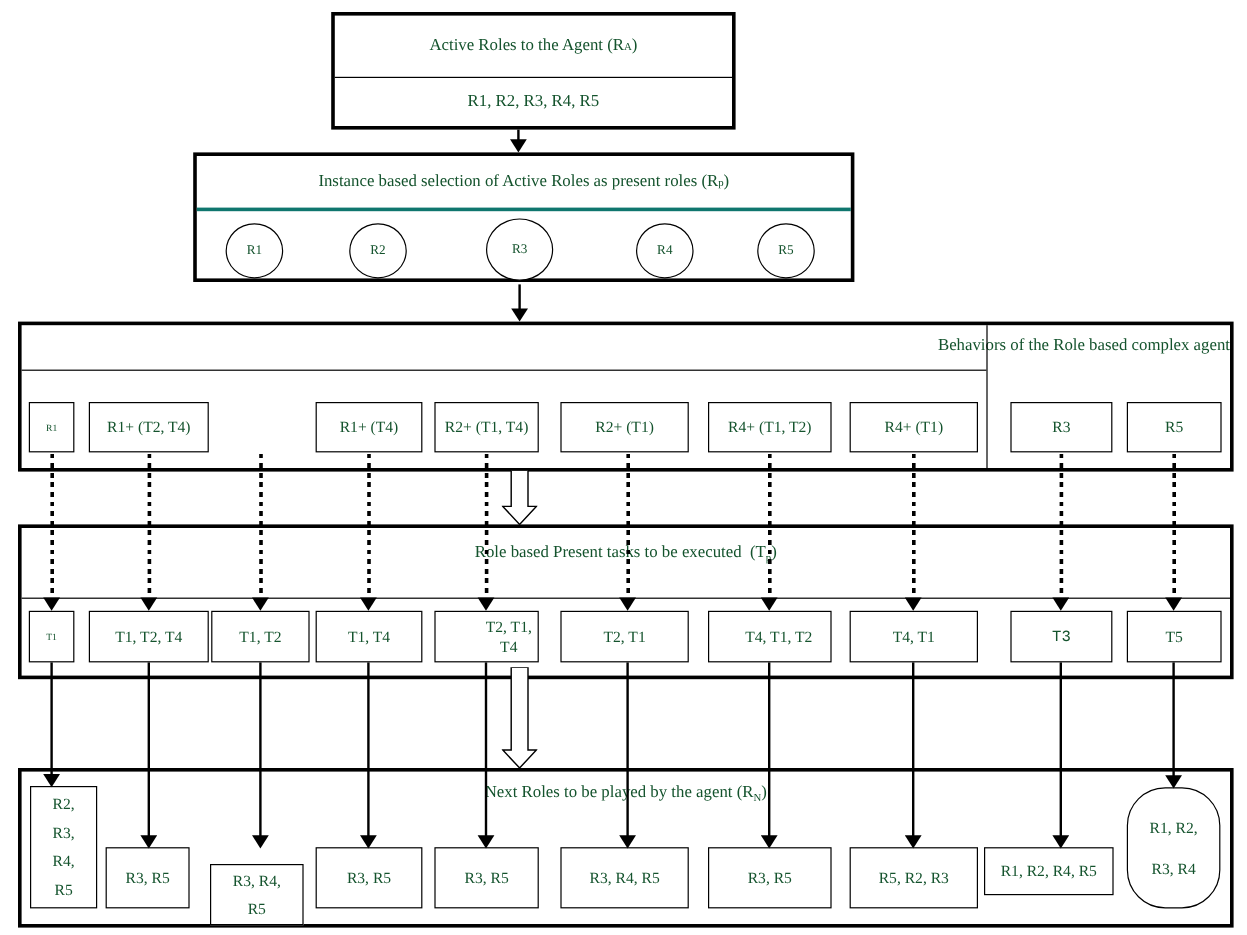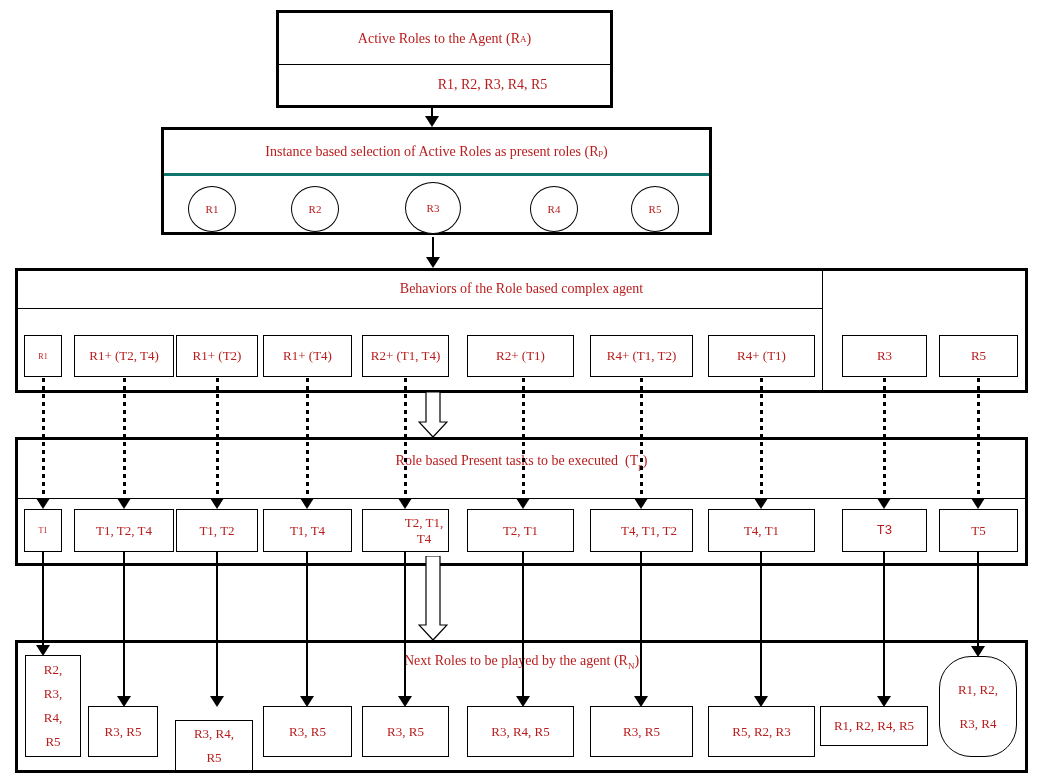--- a/index.html
+++ b/index.html
@@ -1,17 +1,17 @@
 <!DOCTYPE html>
 <html><head>
 <meta charset="utf-8">
 <style>
   html,body{margin:0;padding:0;background:#fff;}
   #canvas{position:relative;width:1039px;height:779px;background:#fff;
-          font-family:"Liberation Serif", serif;color:#b91c1c;overflow:hidden;}
+          font-family:"Liberation Serif", serif;color:#14532d;overflow:hidden;}
   .row{position:absolute;border:3px solid #000;background:#fff;box-sizing:border-box;}
   .row-title{position:absolute;left:0;width:100%;text-align:center;font-size:14px;white-space:pre;}
   sub.ss{font-size:9px;line-height:0;}
   .hdiv{position:absolute;height:1px;background:#000;}
   .vdiv{position:absolute;width:1px;background:#000;}
   .ibox{position:absolute;border:1px solid #000;background:#fff;box-sizing:border-box;
         display:flex;align-items:center;justify-content:center;text-align:center;
         font-size:13px;white-space:pre-line;}
   .small{font-size:8px;}
   .circle{position:absolute;border:1px solid #000;border-radius:50%;background:#fff;
@@ -32,43 +32,42 @@
 <body>
 
 <div id="canvas">
 
   <div class="row" style="left:276px;top:10px;width:337px;height:98px;">
     <div class="cell" style="top:0;height:52px;border-bottom:1px solid #000;">
         <span style="white-space:pre;">Active Roles to the Agent (R</span>
         <sub class="ss">A</sub>
         <span>)</span>
       </div>
-    <div class="cell" style="top:52px;height:40px;margin-left:48px;">R1, R2, R3, R4, R5</div>
+    <div class="cell" style="top:52px;height:40px;">R1, R2, R3, R4, R5</div>
   </div>
 
   <div class="row" style="left:161px;top:127px;width:551px;height:108px;">
     <div class="cell" style="top:0;height:46px;border-bottom:3px solid #0f766e;">
         <span style="white-space:pre;">Instance based selection of Active Roles as present roles (R</span>
         <sub class="ss">p</sub>
         <span>)</span>
       </div>
     <div class="circle small" style="left:24px;top:56px;width:48px;height:46px;">R1</div>
     <div class="circle" style="left:127px;top:56px;width:48px;height:46px;">R2</div>
     <div class="circle" style="left:241px;top:52px;width:56px;height:52px;">R3</div>
     <div class="circle" style="left:366px;top:56px;width:48px;height:46px;">R4</div>
     <div class="circle" style="left:467px;top:56px;width:48px;height:46px;">R5</div>
   </div>
 
   <div class="row" style="left:15px;top:268px;width:1013px;height:125px;">
-    <div class="row-title" style="top:10px;">Behaviors of the Role based complex agent</div>
+    <div class="row-title" style="top:10px;text-align:right;">Behaviors of the Role based complex agent</div>
     <div class="hdiv" style="left:0;top:37px;width:804px;"></div>
     <div class="vdiv" style="left:804px;top:0;height:119px;"></div>
     <div class="ibox small" style="left:6px;top:64px;width:38px;height:42px;">R1</div>
     <div class="ibox" style="left:56px;top:64px;width:100px;height:42px;">R1+ (T2, T4)</div>
-    <div class="ibox" style="left:158px;top:64px;width:82px;height:42px;">R1+ (T2)</div>
     <div class="ibox" style="left:245px;top:64px;width:89px;height:42px;">R1+ (T4)</div>
     <div class="ibox" style="left:344px;top:64px;width:87px;height:42px;">R2+ (T1, T4)</div>
     <div class="ibox" style="left:449px;top:64px;width:107px;height:42px;">R2+ (T1)</div>
     <div class="ibox" style="left:572px;top:64px;width:103px;height:42px;">R4+ (T1, T2)</div>
     <div class="ibox" style="left:690px;top:64px;width:107px;height:42px;">R4+ (T1)</div>
     <div class="ibox" style="left:824px;top:64px;width:85px;height:42px;">R3</div>
     <div class="ibox" style="left:921px;top:64px;width:79px;height:42px;">R5</div>
   </div>
 
   <div class="row" style="left:15px;top:437px;width:1013px;height:129px;">

